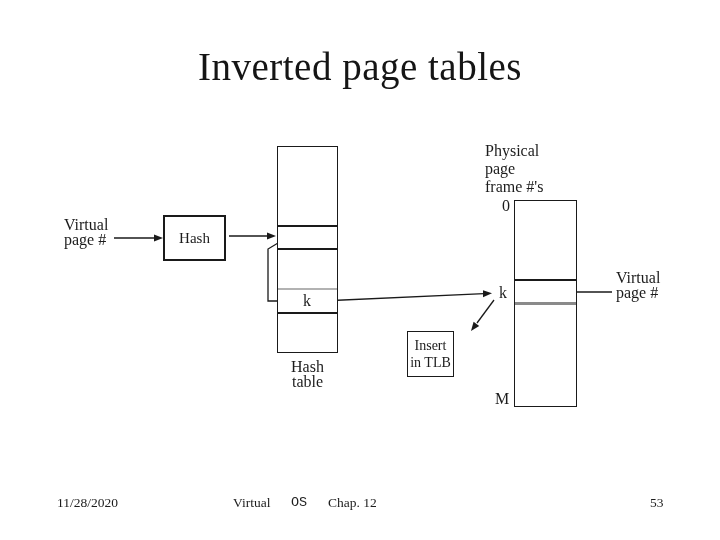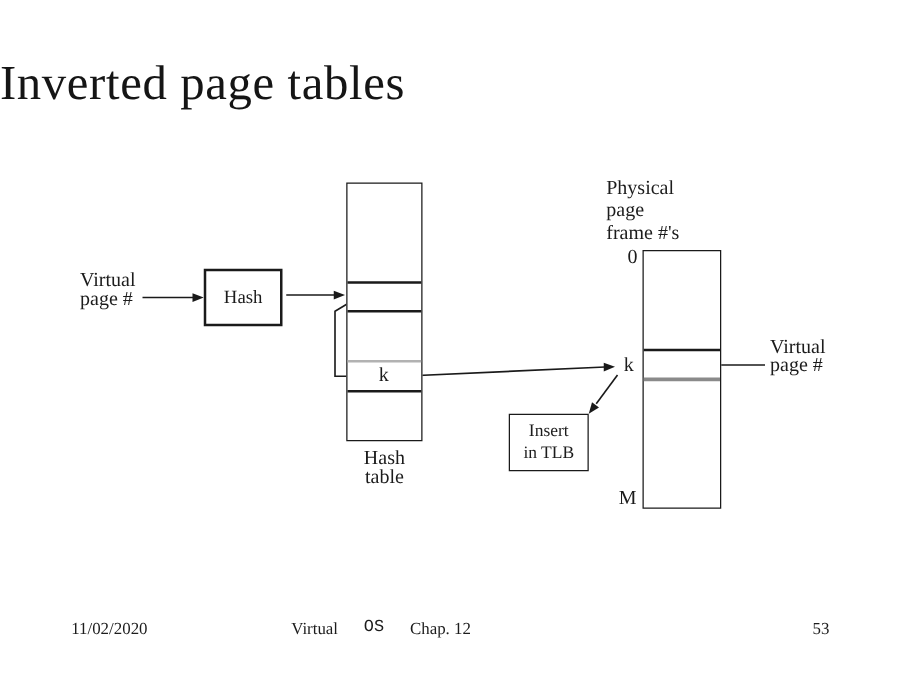--- a/index.html
+++ b/index.html
@@ -1,21 +1,21 @@
 <!DOCTYPE html>
 <html><head>
 <meta charset="utf-8">
 <style>
   html,body{margin:0;padding:0;background:#ffffff;}
   .slide{
     position:relative;width:720px;height:540px;background:#ffffff;overflow:hidden;
     font-family:"Liberation Serif","DejaVu Serif",serif;color:#1c1c1c;
   }
   .title{
-    position:absolute;top:44px;left:0;width:720px;text-align:left;
+    position:absolute;top:44px;left:0;width:720px;text-align:center;
     font-size:39px;font-weight:normal;margin:0;letter-spacing:0.5px;color:#151515;
   }
   .lbl{
     position:absolute;font-size:16px;line-height:15px;white-space:pre-line;color:#1c1c1c;
   }
   .physical{line-height:18px;}
   .box{
     position:absolute;border:2px solid #1a1a1a;background:#ffffff;
     display:flex;align-items:center;justify-content:center;box-sizing:border-box;
   }
@@ -88,27 +88,27 @@
 frame #'s</div>
   <div class="lbl" style="left:502px;top:198px;">0</div>
 
   <div class="tbl" style="left:514px;top:200px;width:63px;height:207px;">
     <div class="divider" style="top:78px;"></div>
     <div class="divider gray" style="top:101px;"></div>
   </div>
   <div class="lbl" style="left:499px;top:285px;">k</div>
   <div class="lbl" style="left:495px;top:391px;">M</div>
 
-  <div class="box" style="left:407px;top:331px;width:64px;height:46px;border-width:1.5px;">
+  <div class="box" style="left:407px;top:331px;width:47px;height:46px;border-width:1.5px;">
     <span class="boxtext" style="font-size:14px;">Insert
 in TLB</span>
   </div>
 
   <div class="lbl" style="left:616px;top:270px;">Virtual
 page #</div>
 
-  <span class="footer-item" style="left:57px;">11/02/2020</span>
+  <span class="footer-item" style="left:57px;">11/28/2020</span>
   <span class="footer-item" style="left:233px;">Virtual</span>
   <span class="footer-item" style="left:291px;font-family:Liberation Mono, monospace;">OS</span>
   <span class="footer-item" style="left:328px;">Chap. 12</span>
   <span class="footer-item" style="left:650px;">53</span>
 
 </div>
 
 </body></html>

